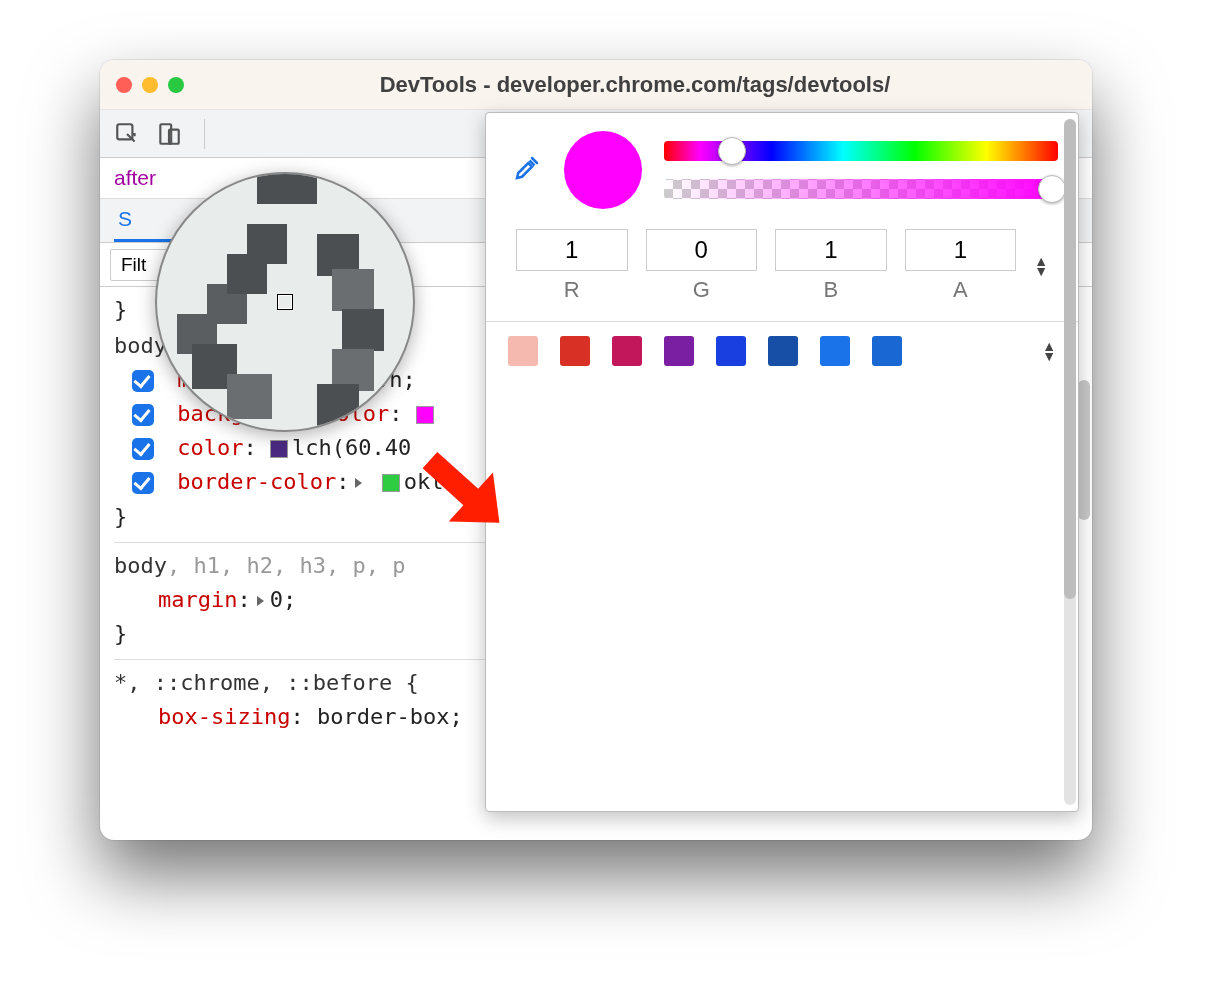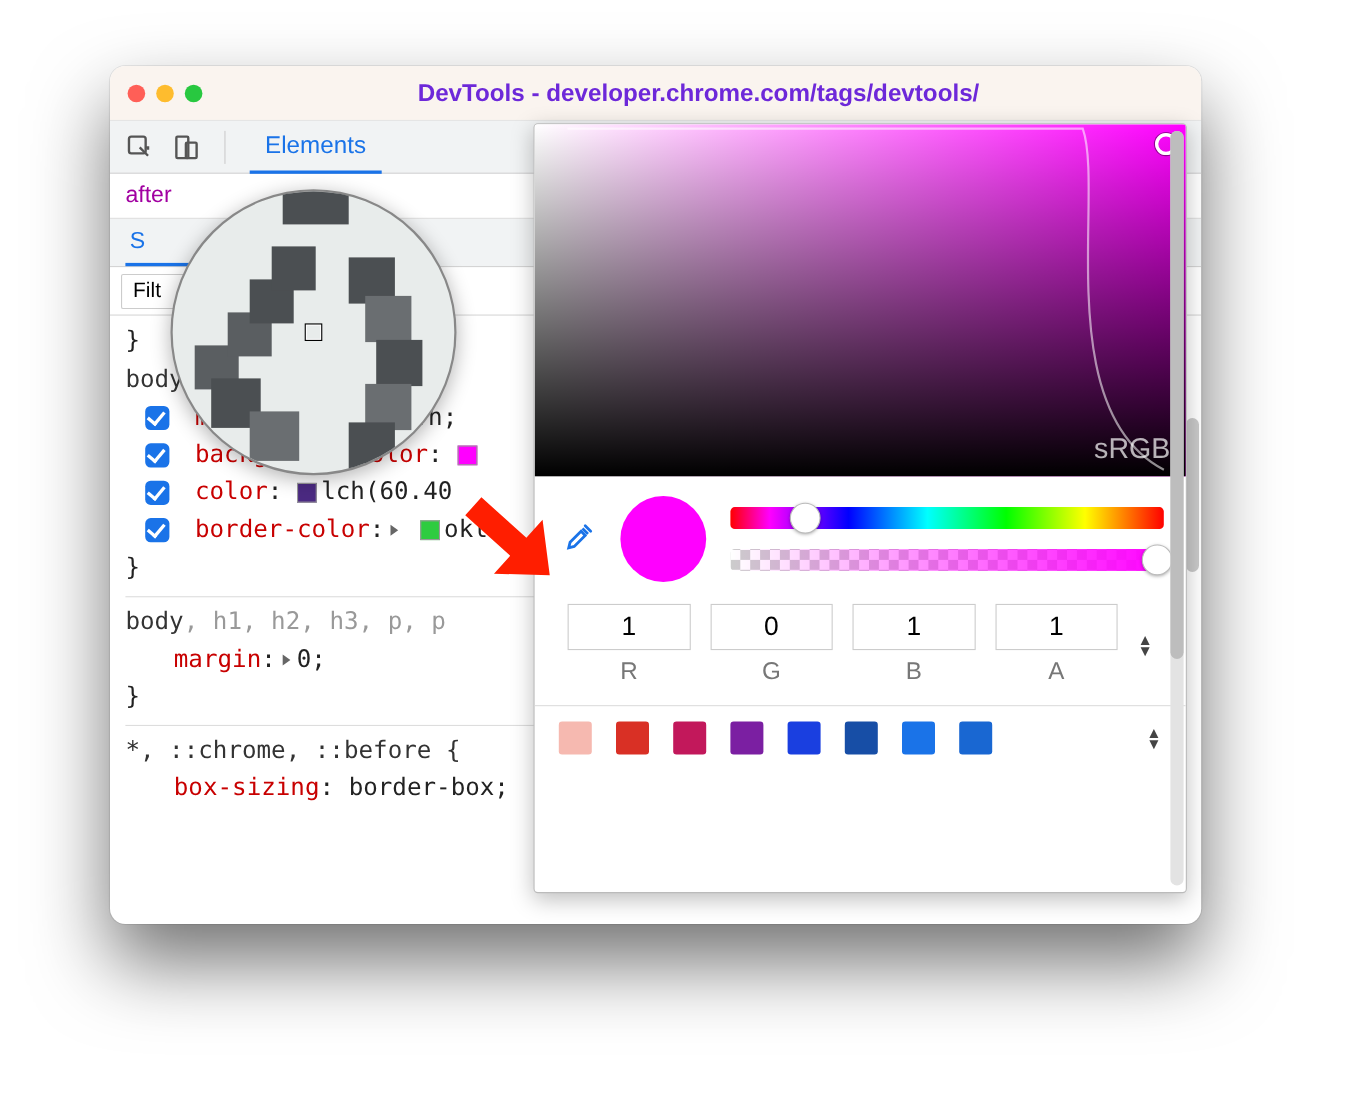--- a/index.html
+++ b/index.html
@@ -19,21 +19,21 @@
 }
 
 .titlebar{
   height:50px; background:#faf4ef; display:flex; align-items:center;
   padding:0 16px; gap:10px; border-bottom:1px solid #e5e5e5;
 }
 .tl-dot{ width:16px; height:16px; border-radius:50%; }
 .tl-red{background:#ff5f57;}
 .tl-yel{background:#febc2e;}
 .tl-grn{background:#28c840;}
-.tl-title{ flex:1; text-align:center; font-weight:600; font-size:22px; color:#6d28d9;}
+.tl-title{ flex:1; text-align:center; font-weight:600; font-size:22px; color:#404040;}
 
 .toolbar{
   height:48px; display:flex; align-items:center; padding:0 14px;
   border-bottom:1px solid #ccc; background:#f1f3f4; gap:16px;
 }
 .tb-icon{ width:26px; height:26px; display:flex; align-items:center; justify-content:center;}
 .tb-divider{ width:1px; height:30px; background:#ccc; margin:0 6px;}
 .tab{ font-size:22px; color:#333; padding:10px 14px; }
 .tab.active{ color:#1a73e8; border-bottom:3px solid #1a73e8;}
 
@@ -160,21 +160,20 @@
           <path d="M12 12 l7 7 M17 12 l2 0 l0 2"></path>
         </svg>
     </div>
     <div class="tb-icon">
       <svg viewBox="0 0 24 24" width="26" height="26" fill="none" stroke="#555" stroke-width="2">
           <rect x="4" y="3" width="10" height="18" rx="1"></rect>
           <rect x="12" y="8" width="9" height="13" rx="1"></rect>
         </svg>
     </div>
     <div class="tb-divider"></div>
-    <div class="tab active">Elements</div>
   </div>
 
   <div class="breadcrumb">
     <span>after</span>
   </div>
 
   <div class="subtabs">
     <span class="subtab active">
       <span>S</span>&nbsp;&nbsp;&nbsp;&nbsp;&nbsp;&nbsp;&nbsp;&nbsp;&nbsp;&nbsp;&nbsp;&nbsp;&nbsp;&nbsp;&nbsp;&nbsp;&nbsp;&nbsp;&nbsp;&nbsp;<span>d</span>
     </span>
@@ -226,27 +225,20 @@
       <span class="prop">box-sizing</span>:
       <span class="val">border-box</span>;
     </div>
   </div>
 
   <div class="win-scroll"></div>
 
 </div>
 
 <div class="colorpicker">
-  <div class="cp-spectrum">
-    <svg class="cp-srgb-curve" viewBox="0 0 594 320" preserveAspectRatio="none">
-      <path d="M 30 4 L 500 4 C 520 60 470 260 574 314" stroke="rgba(255,255,255,.55)" stroke-width="2" fill="none"></path>
-    </svg>
-    <div class="cp-handle"></div>
-    <div class="cp-srgb">sRGB</div>
-  </div>
 
   <div class="cp-mid">
     <div class="eyedrop">
       <svg viewBox="0 0 24 24" fill="none" stroke="#1a73e8" stroke-width="2">
           <path d="M4 20 l1 -4 l8 -8 l3 3 l-8 8 z"></path>
           <path d="M14 6 l4 4"></path>
           <path d="M16 4 l4 4" stroke-linecap="round"></path>
         </svg>
     </div>
     <div class="preview-dot"></div>

